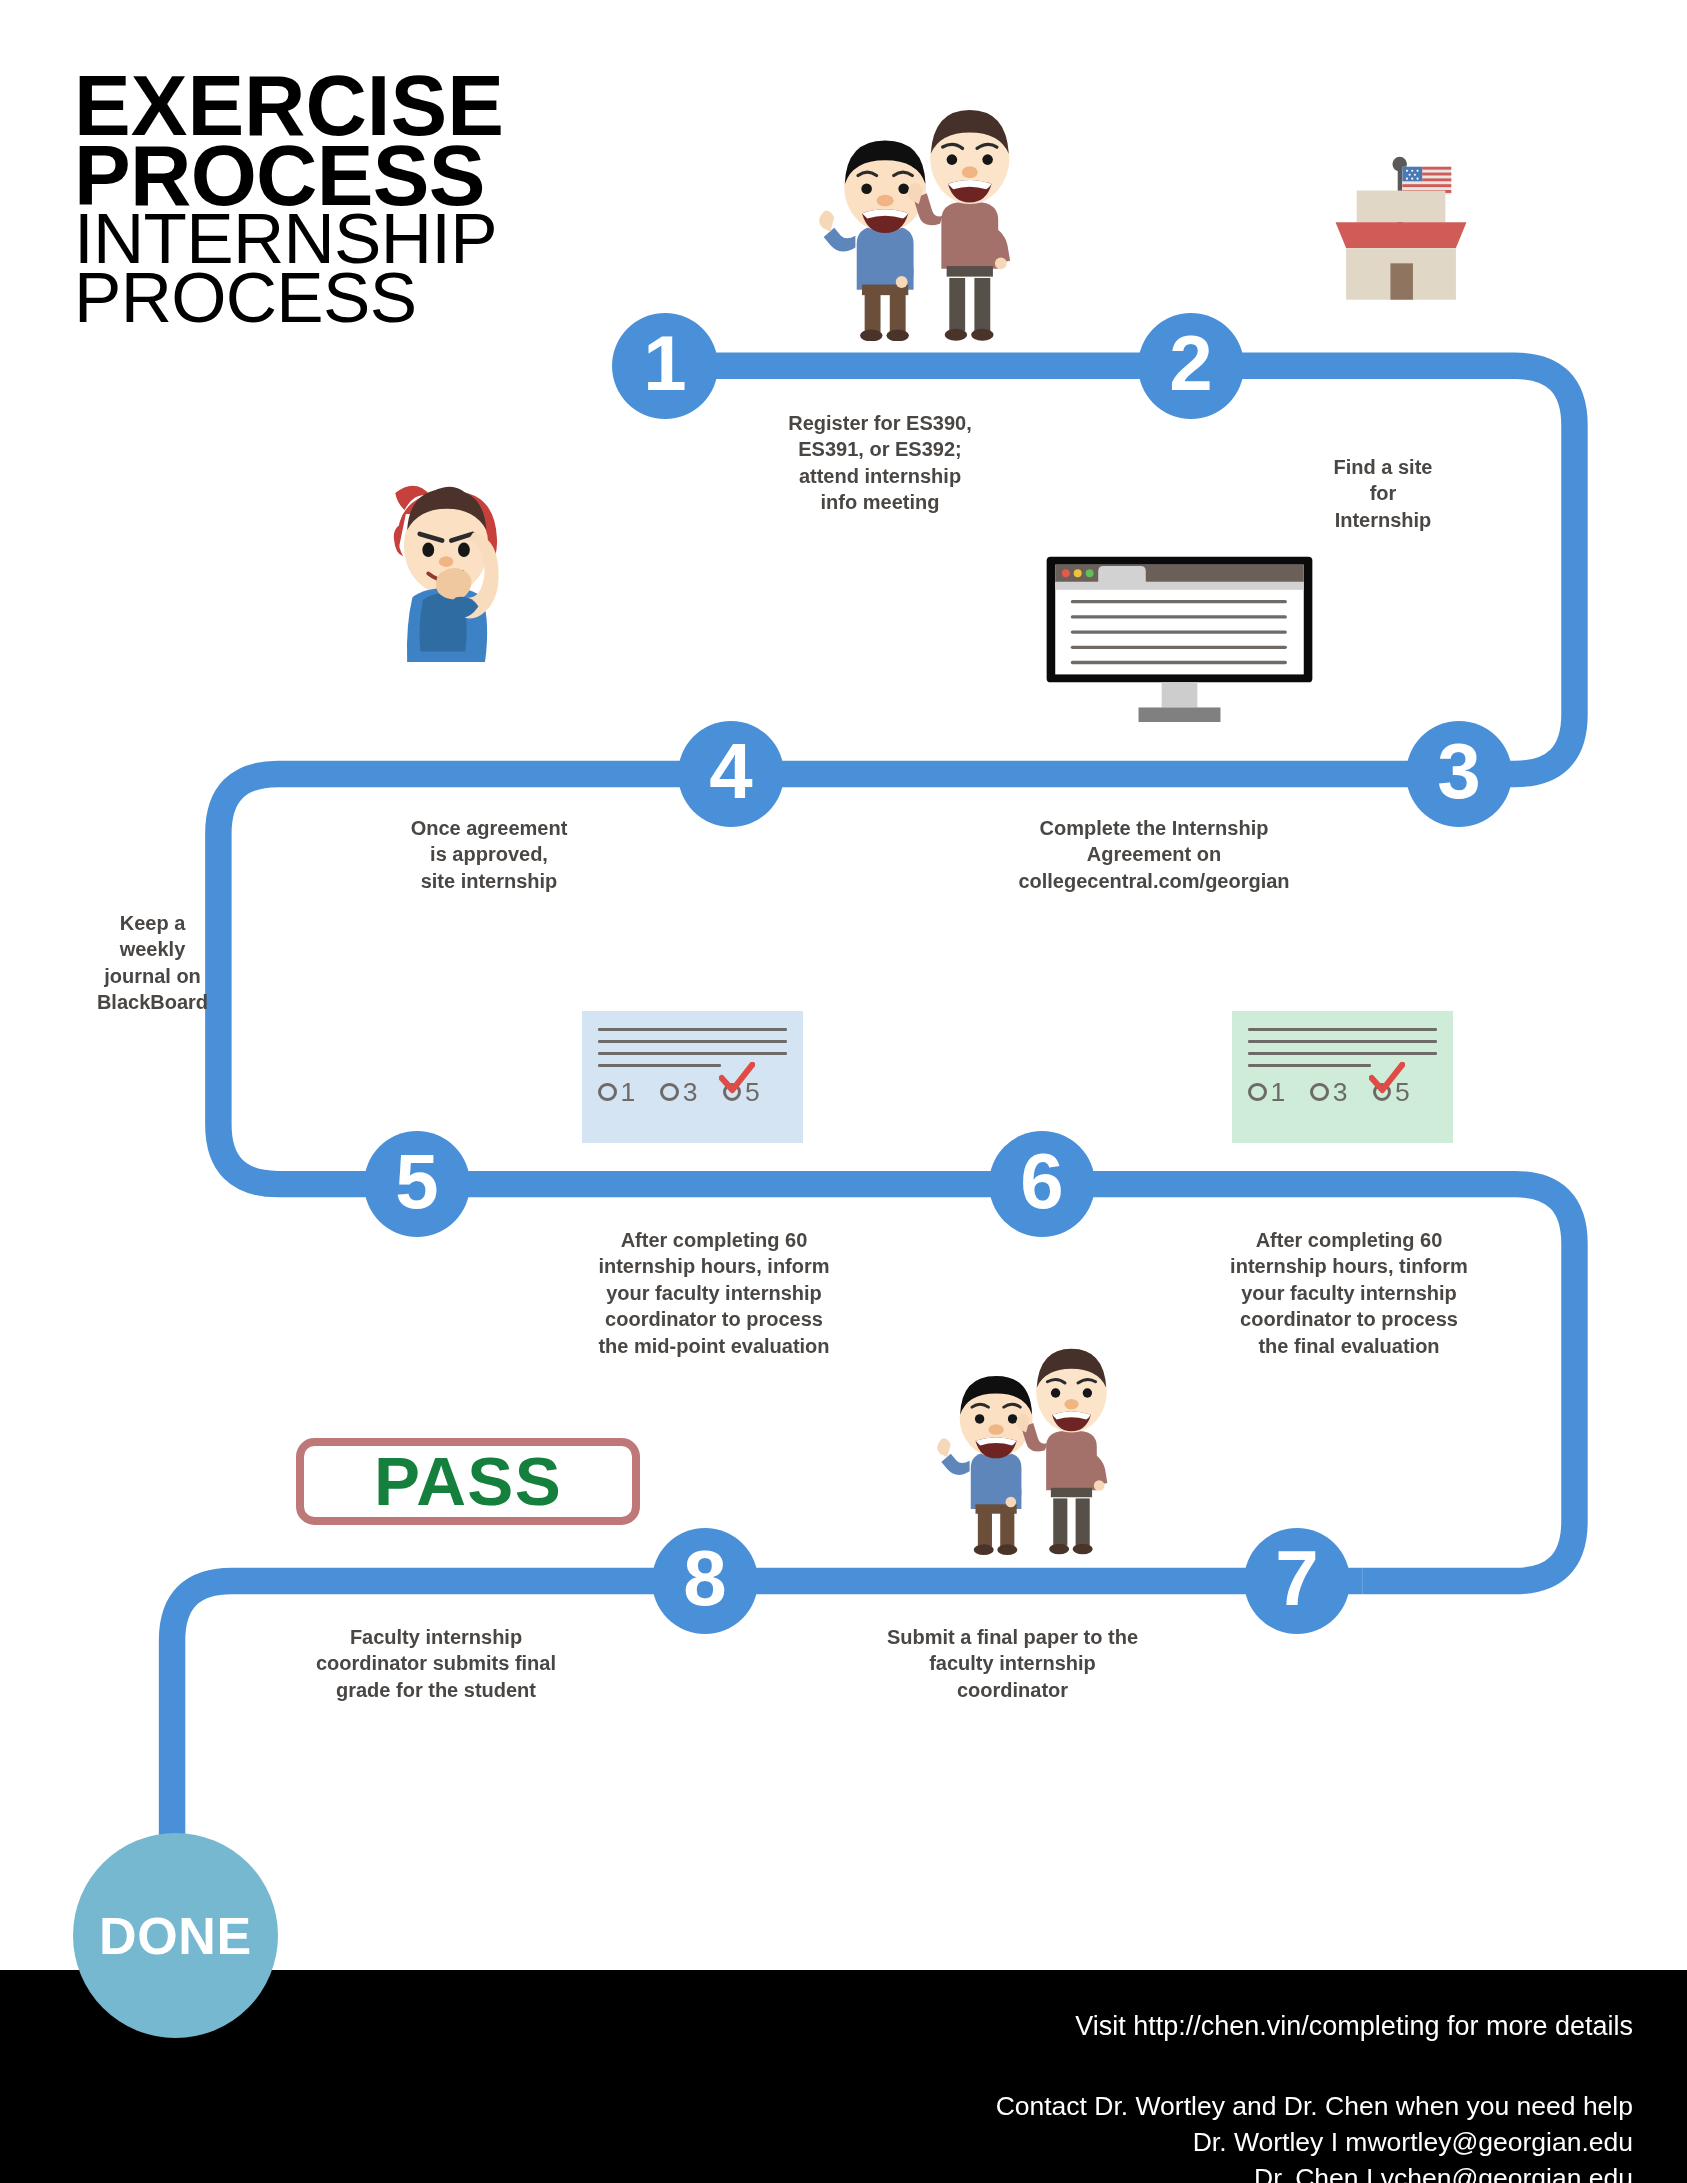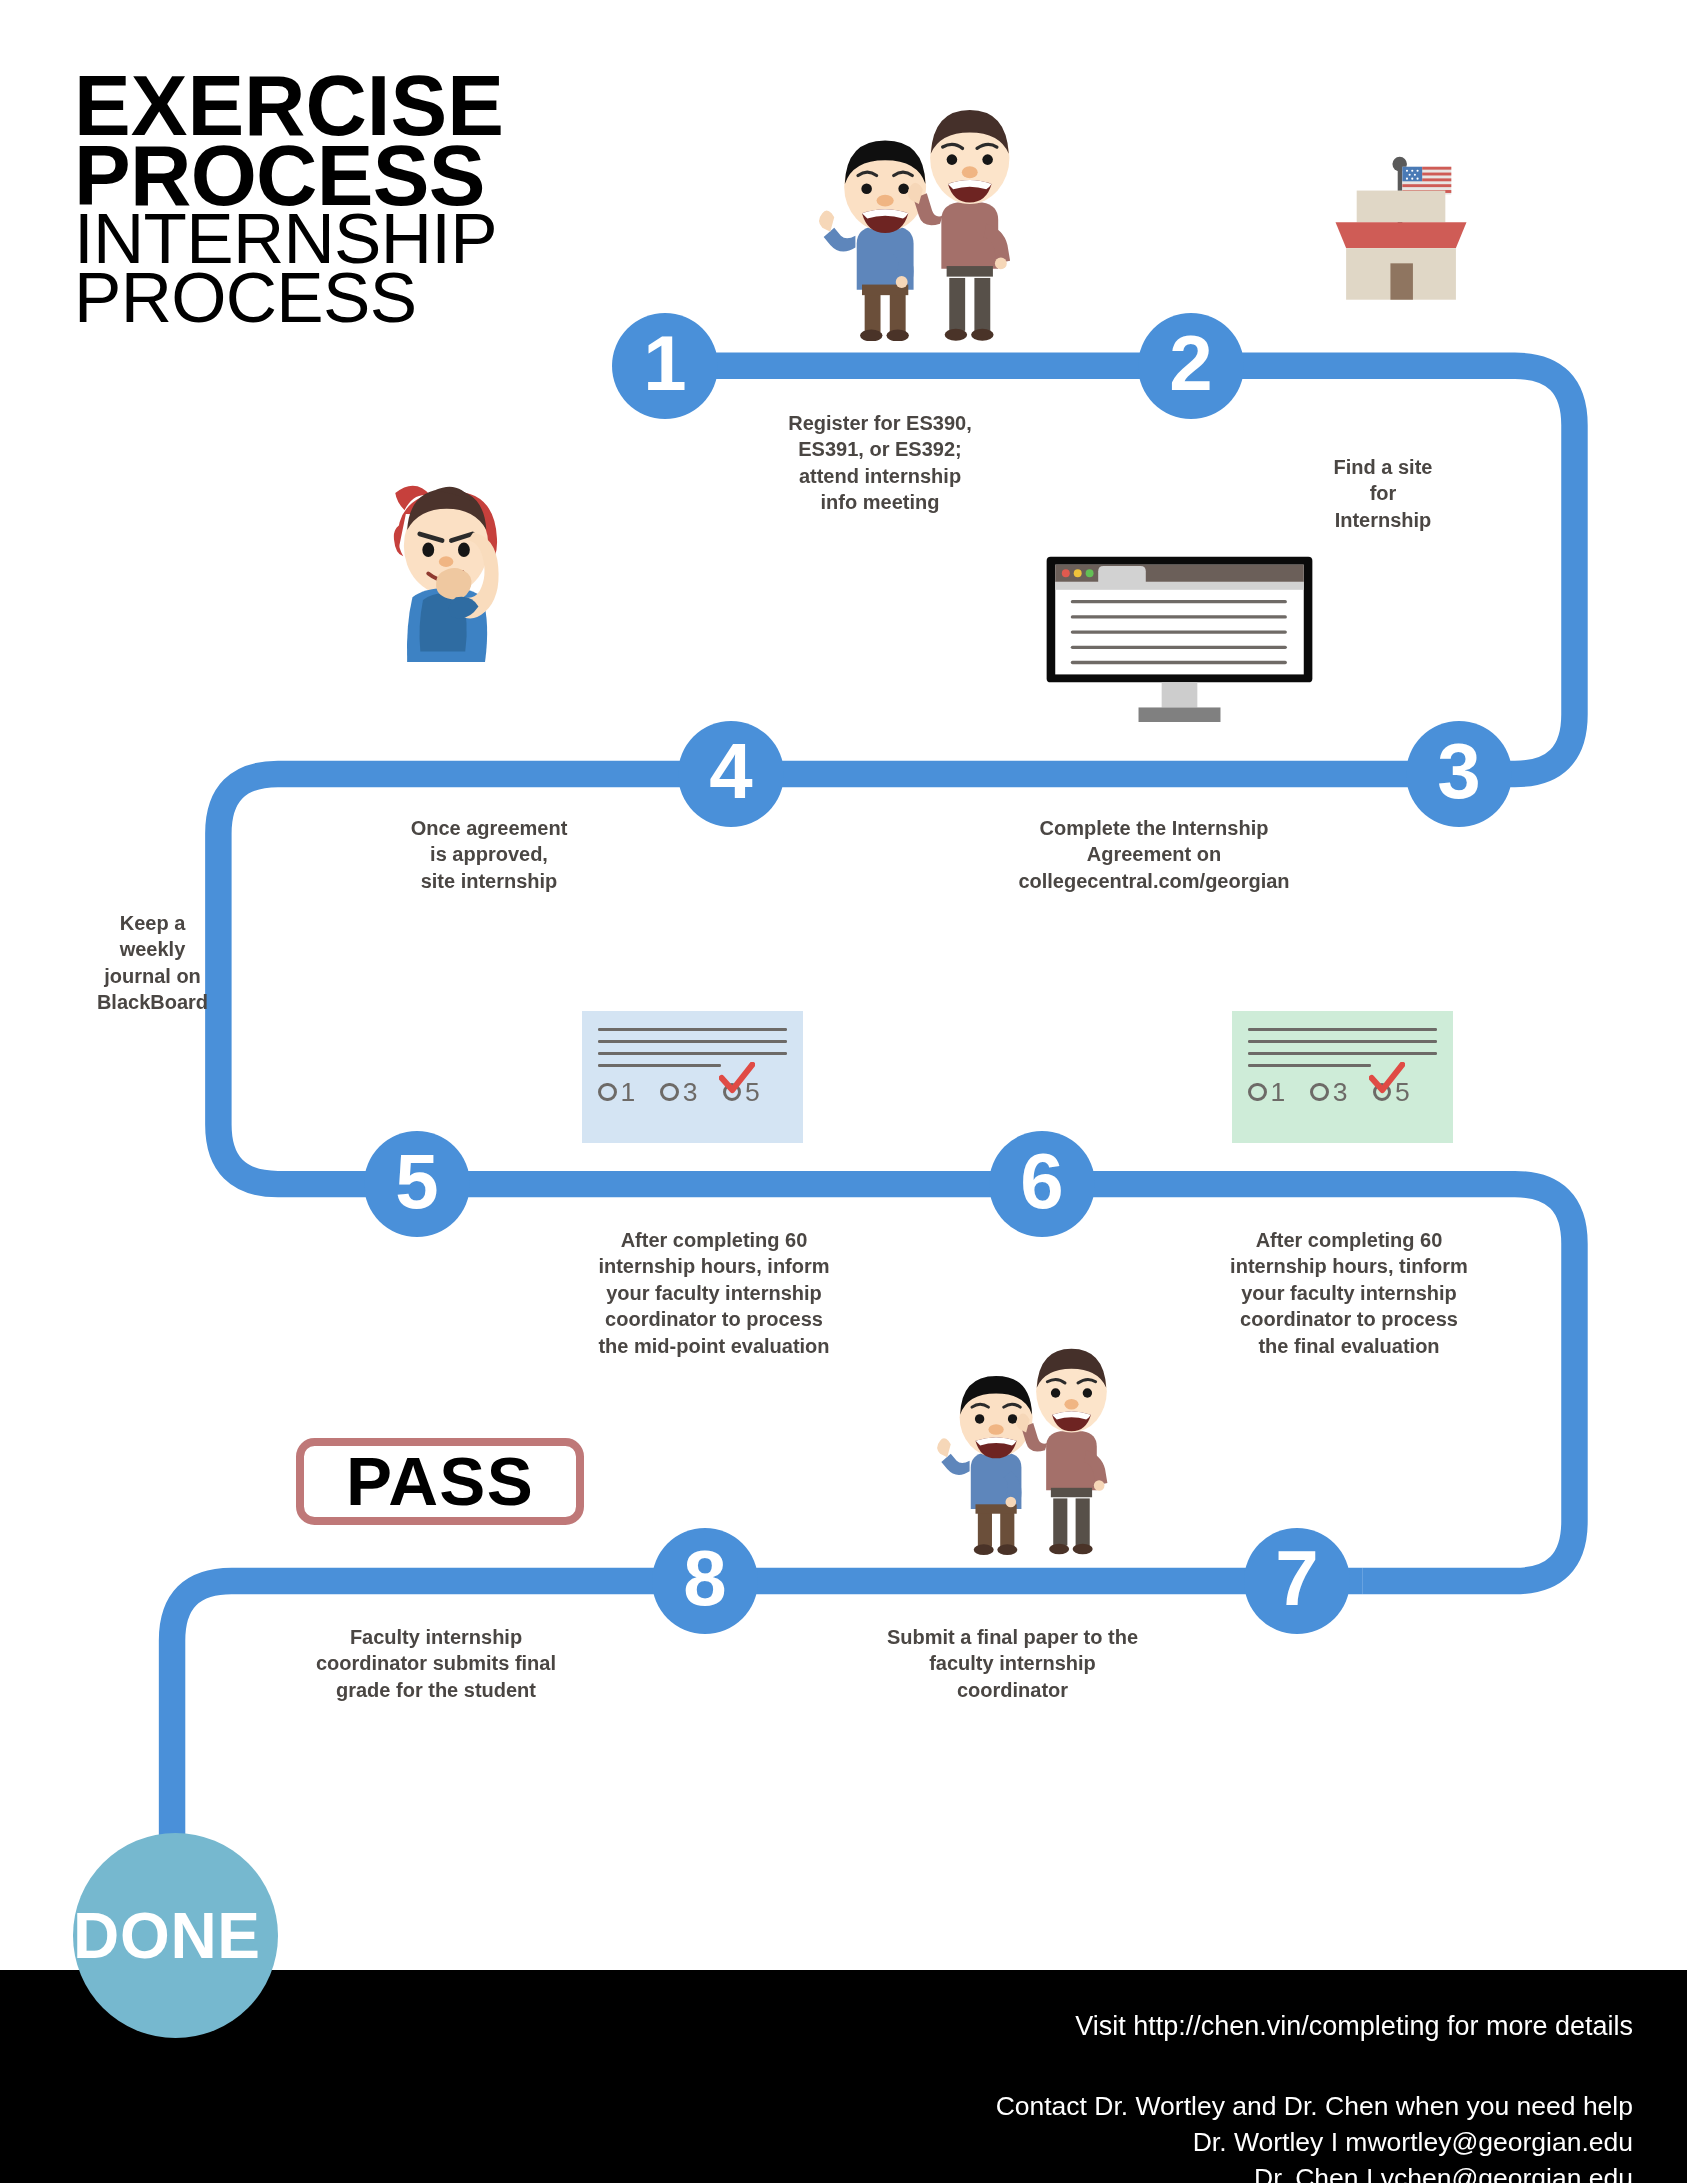--- a/index.html
+++ b/index.html
@@ -71,37 +71,38 @@
   
   #done-badge{
     position:absolute;
     left:73px; top:1833px;
     width:205px; height:205px;
     border-radius:50%;
     background:#76b8cf;
     color:#ffffff;
     display:flex;
     align-items:center;
-    font-size:64px;
+    justify-content:center;
+    font-size:52px;
     font-weight:bold;
     letter-spacing:0.7px;
     z-index:6;
   }
 
   
   #pass-stamp{
     position:absolute;
     left:296px; top:1438px;
-    width:288px; height:87px;
+    width:344px; height:87px;
     border:8.6px solid #bf7878;
     border-radius:18.5px;
     display:flex;
     align-items:center;
     justify-content:center;
-    color:#000000;
+    color:#15803d;
     font-size:69px;
     font-weight:bold;
     letter-spacing:1.3px;
     box-sizing:border-box;
     z-index:5;
   }
 
   
   #footer{
     position:absolute;

